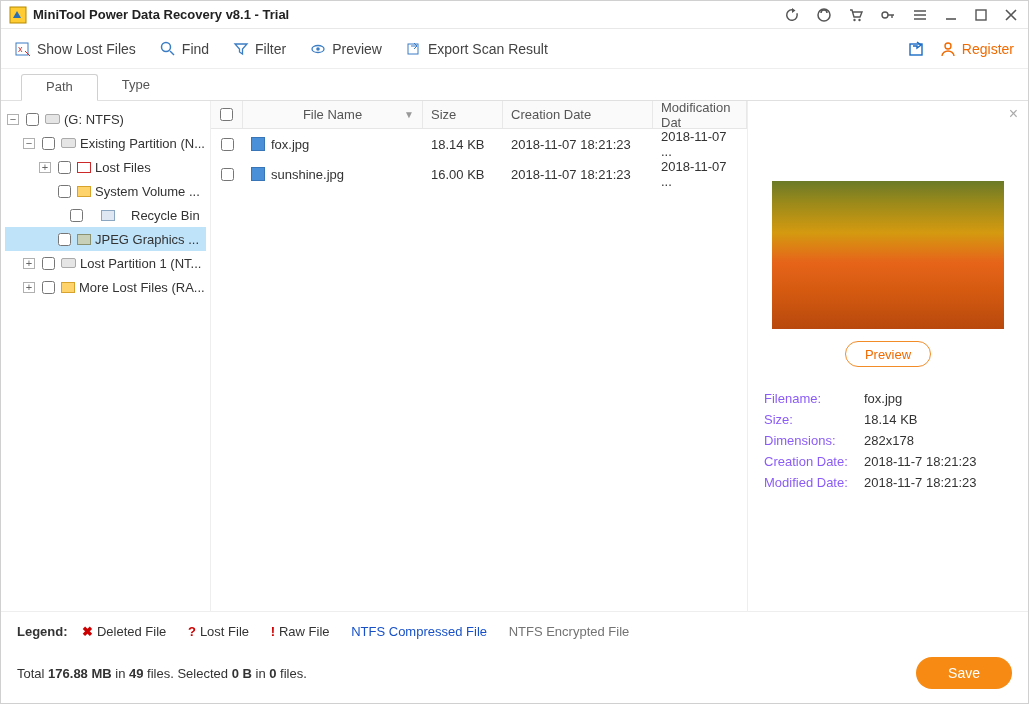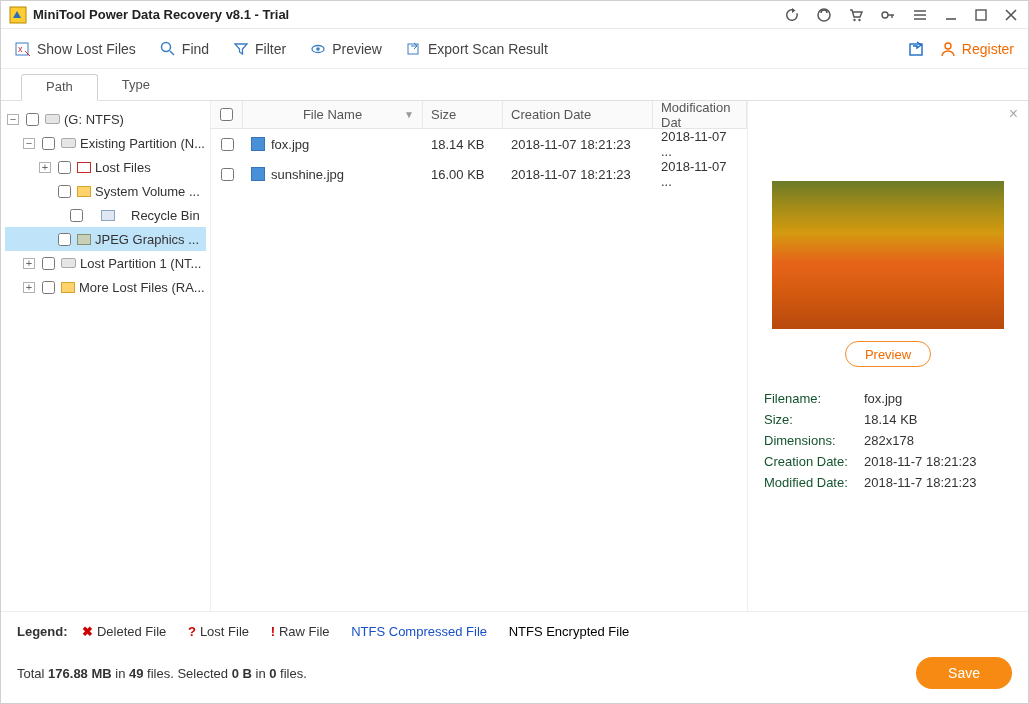--- a/index.html
+++ b/index.html
@@ -34,26 +34,26 @@
 .col-size { width: 80px; }
 .col-cdate { width: 150px; }
 .col-mdate { flex: 1; overflow: hidden; text-overflow: ellipsis; }
 .sort-arrow { position: absolute; right: 8px; color: #999; font-size: 10px; }
 .file-ico { width: 14px; height: 14px; display: inline-block; margin-right: 6px; background: #4a90d9; border: 1px solid #3775b8; }
 .preview-pane { width: 280px; padding: 10px 16px; position: relative; }
 .preview-pane .close { position: absolute; right: 10px; top: 4px; color: #aaa; cursor: pointer; font-size: 16px; }
 .preview-img { width: 232px; height: 148px; background: linear-gradient(180deg,#6b7a28 0%,#9c8a1a 15%,#d49a10 35%,#e6641a 55%,#d45a10 75%,#b8480d 100%); margin: 70px auto 12px; display: block; }
 .preview-btn { display: block; width: 86px; height: 26px; margin: 0 auto 24px; border: 1px solid #f28c28; color: #f16a00; background: #fff; border-radius: 14px; font-size: 13px; cursor: pointer; }
 .meta-row { display: flex; margin-bottom: 6px; font-size: 13px; }
-.meta-row .k { width: 100px; color: #14532d; }
+.meta-row .k { width: 100px; color: #8b5cf6; }
 .legend { padding: 12px 16px 8px; border-top: 1px solid #eee; font-size: 13px; color: #333; }
 .legend .item { margin-right: 18px; }
 .legend .red { color: #cc0000; font-weight: bold; margin-right: 4px; }
 .legend .blue { color: #1851c7; }
-.legend .green { color: #000000; }
+.legend .green { color: #737373; }
 .footer { display: flex; align-items: center; padding: 10px 16px 14px; font-size: 13px; }
 .footer .status b { font-weight: 600; }
 .footer .spacer { flex: 1; }
 .btn { height: 32px; padding: 0 32px; border-radius: 16px; font-size: 14px; cursor: pointer; }
 .btn-back { background: #fff; border: 1px solid #ccc; color: #555; margin-right: 14px; }
 .btn-save { background: #f68a12; border: none; color: #fff; }
 .folder-ico { display:inline-block; width:14px; height:11px; background:#ffd36b; border:1px solid #d7a32d; margin:0 4px 0 2px; }
 .disk-ico { display:inline-block; width:15px; height:10px; background:#e5e5e5; border:1px solid #aaa; border-radius:2px; margin:0 4px 0 2px; }
 </style>
 </head>

